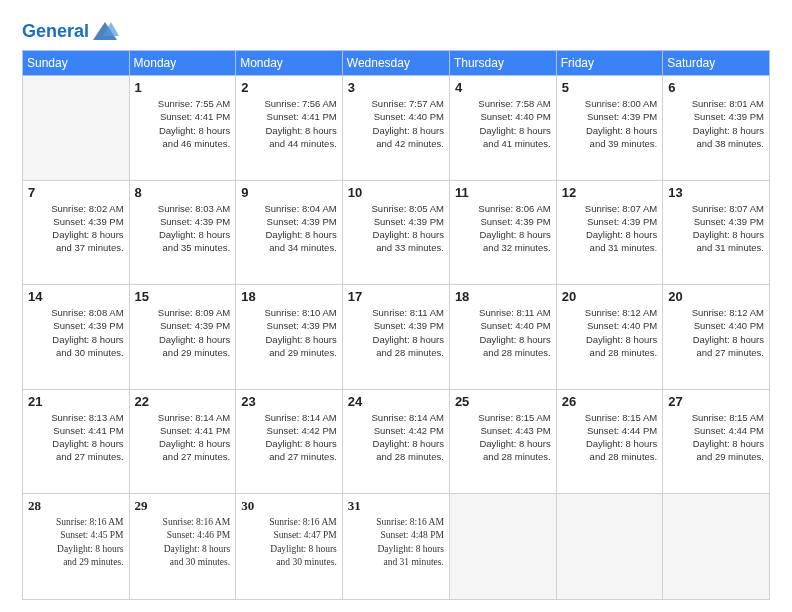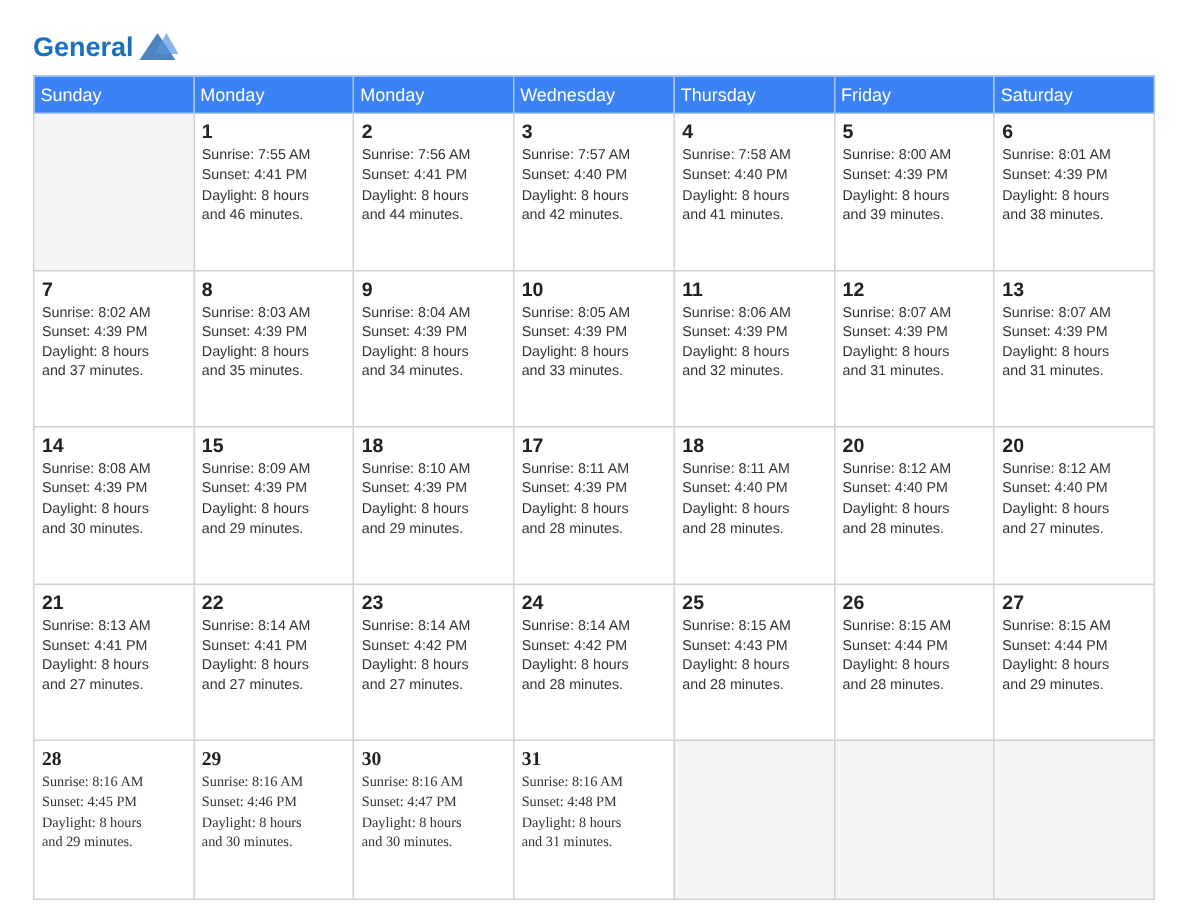--- a/index.html
+++ b/index.html
@@ -87,20 +87,21 @@
       font-size: 13px;
       font-weight: bold;
       color: #222;
       display: block;
       margin-bottom: 2px;
     }
     .cell-info {
       font-size: 9.5px;
       color: #333;
       line-height: 1.4;
+      text-align: right;
     }
     .last-row td {
       border-bottom: 1px solid #d0d0d0;
       font-family: Liberation Serif, serif;
     }
   </style>
 </head>
 <body>
 
 <div class="page">

